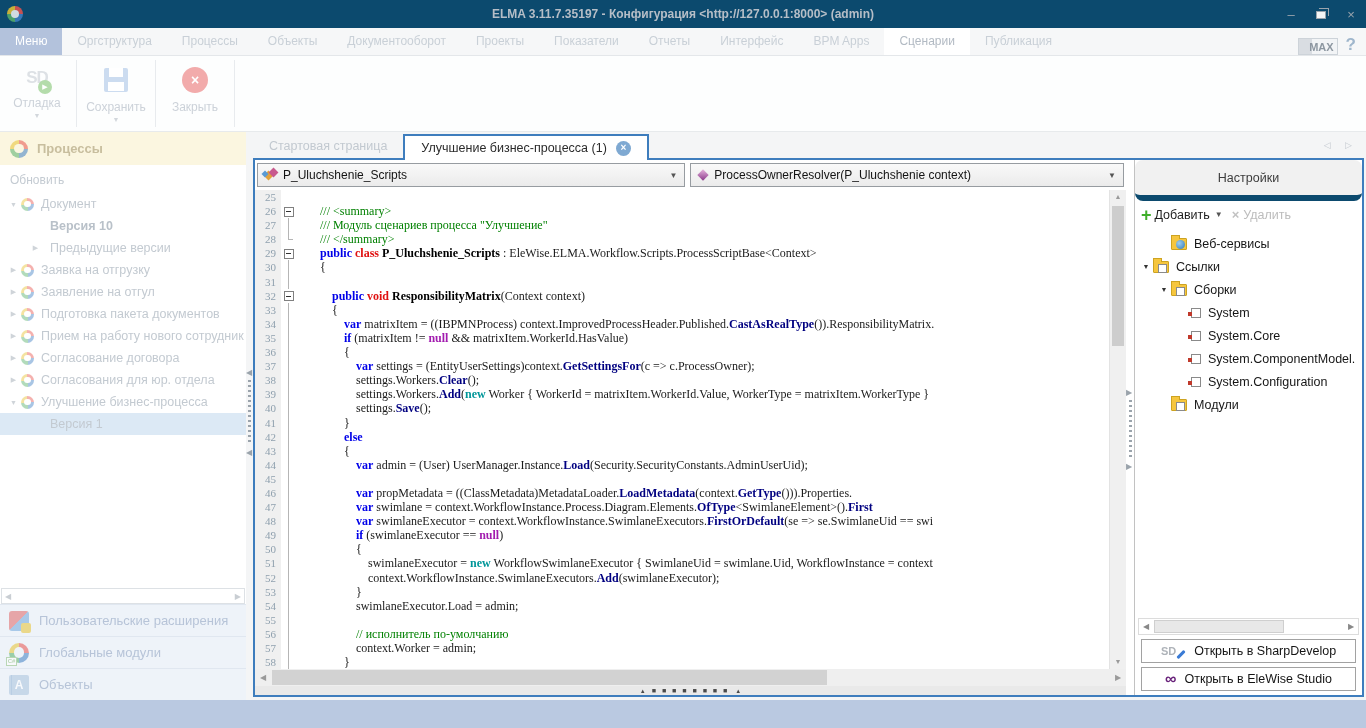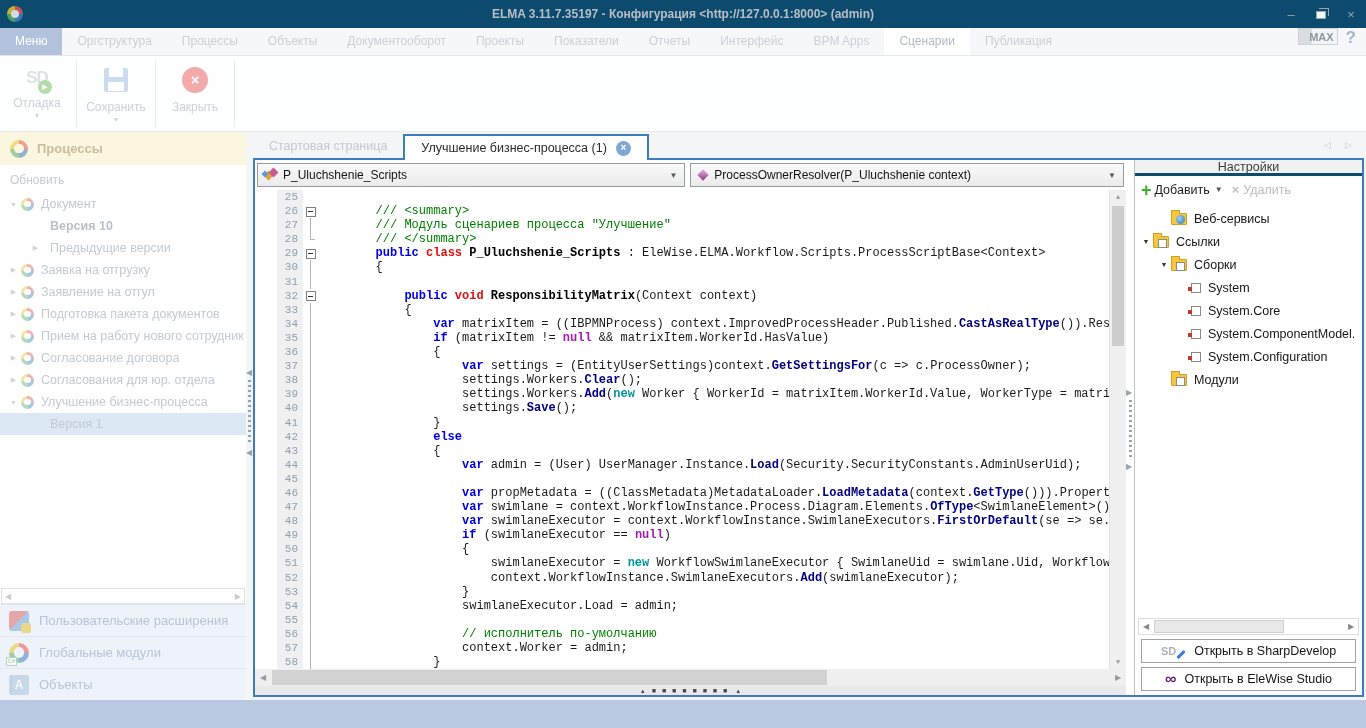--- a/index.html
+++ b/index.html
@@ -16,21 +16,21 @@
   .win-btns{margin-left:auto;display:flex;z-index:2;}
   .win-btn{width:30px;height:22px;display:flex;align-items:center;justify-content:center;color:#9aa4ad;font-size:13px;}
   .restore-glyph{width:10px;height:8px;border:1px solid #9aa4ad;position:relative;background:#f4f5f6;margin-top:2px;}
   .restore-glyph::before{content:"";position:absolute;left:2px;top:-4px;width:9px;height:7px;border:1px solid #9aa4ad;border-bottom:none;border-left:none;}
 
   
   .ribbon-strip{position:absolute;left:0;top:28px;width:100%;height:28px;background:#f6f7f8;border-bottom:1px solid #e4e7ea;display:flex;align-items:stretch;}
   .rtab{padding:0 15px;line-height:27px;font-size:12px;color:#c9d0d7;white-space:nowrap;}
   .rtab.menu{background:#b3c2dc;color:#fff;}
   .rtab.active{background:#fff;color:#b2bac3;}
-  .ribbon-right{margin-left:auto;display:flex;align-items:flex-start;gap:8px;padding-right:10px;}
+  .ribbon-right{margin-left:auto;display:flex;align-items:flex-end;gap:8px;padding-right:10px;}
   .max-badge{width:40px;height:17px;border:1px solid #cdd3d9;background:linear-gradient(90deg,#d9dde2 0 35%,#f2f4f6 35%);font-size:11px;font-weight:bold;color:#8d97a1;display:flex;align-items:center;justify-content:flex-end;padding-right:3px;}
   .help-q{color:#9fb6cc;font-size:17px;font-weight:bold;}
 
   
   .ribbon-bar{position:absolute;left:0;top:56px;width:100%;height:76px;background:#fdfefe;border-bottom:1px solid #e7eaec;display:flex;align-items:stretch;}
   .rb-group{display:flex;align-items:stretch;padding:0 4px;}
   .rb-sep{width:1px;background:#e8ebee;margin:4px 2px;}
   .rb-btn{width:66px;display:flex;flex-direction:column;align-items:center;padding-top:8px;}
   .rb-icon{height:32px;display:flex;align-items:center;justify-content:center;}
   .rb-label{font-size:12px;color:#ccd2d9;margin-top:4px;}
@@ -96,21 +96,21 @@
   .combo{height:24px;border:1px solid #979ca1;background:linear-gradient(#f9f9f9,#ebebeb);display:flex;align-items:center;padding:0 7px;font-size:12px;color:#141414;gap:6px;}
   .combo .caret{margin-left:auto;font-size:8px;color:#555;}
   .combo.left{width:49.4%;}
   .combo.right{flex:1;}
   .class-icon{width:12px;height:12px;position:relative;flex:none;}
   .class-icon::before{content:"";position:absolute;left:0;top:3px;width:7px;height:7px;background:#e2a23c;transform:rotate(45deg);}
   .class-icon::after{content:"";position:absolute;right:0;top:0;width:7px;height:7px;background:#c85a8e;transform:rotate(45deg);box-shadow:-5px 7px 0 -1px #5a9bd4;}
   .method-icon{width:10px;height:10px;background:linear-gradient(135deg,#e5b3dc,#8b3a8b);transform:rotate(45deg) scale(.8);flex:none;}
 
   
-  .code-area{flex:1;position:relative;overflow:hidden;font-family:Liberation Mono, monospace;font-size:12px;margin-left:22px;}
+  .code-area{flex:1;position:relative;overflow:hidden;font-family:Liberation Serif, serif;font-size:12px;}
   .code-body{position:absolute;left:0;top:0;right:17px;bottom:0;overflow:hidden;}
   .cl{height:14.1px;display:flex;align-items:center;white-space:pre;}
   .ln{width:26px;flex:none;text-align:right;padding-right:5px;color:#8fa0ae;background:#f0f0f0;height:100%;line-height:14.1px;font-size:11px;}
   .fold{width:15px;flex:none;position:relative;height:100%;}
   .f-box::before{content:"";position:absolute;left:3px;top:2.5px;width:8px;height:8px;border:1px solid #808080;background:#fff;}
   .f-box::after{content:"";position:absolute;left:5px;top:7px;width:5px;border-top:1px solid #333;}
   .f-line::before{content:"";position:absolute;left:7px;top:0;bottom:0;border-left:1px solid #b5b5b5;}
   .f-end::before{content:"";position:absolute;left:7px;top:0;height:7px;border-left:1px solid #b5b5b5;}
   .f-end::after{content:"";position:absolute;left:7px;top:7px;width:5px;border-top:1px solid #b5b5b5;}
   .ct{flex:1;overflow:hidden;line-height:14.1px;}
@@ -130,21 +130,21 @@
   .code-hscroll .thumb{position:absolute;left:17px;top:1px;bottom:1px;width:555px;background:#d2d2d2;}
   .bottom-handle{height:9px;flex:none;background:#e9e9e9;display:flex;align-items:center;justify-content:center;gap:6px;font-size:6px;color:#4a4a4a;}
   .bottom-handle .dots{letter-spacing:2px;font-size:7px;line-height:5px;}
 
   .rsplit{width:8px;flex:none;position:relative;background:#fff;}
   .rsplit .grip{position:absolute;left:3px;top:240px;height:58px;width:3px;background:repeating-linear-gradient(#9aa3ab 0 2px,transparent 2px 5px);}
   .rsplit .ar{position:absolute;left:0;font-size:8px;color:#9aa3ab;}
 
   
   .right-panel{flex:1;border-left:1px solid #c2c2c2;display:flex;flex-direction:column;background:#fff;min-width:0;}
-  .rp-header{height:16px;flex:none;background:#f1f1f1;border-bottom:3px solid #0c4a6e;display:flex;align-items:center;justify-content:center;font-size:12.5px;color:#3c3c3c;}
+  .rp-header{height:41px;flex:none;background:#f1f1f1;border-bottom:6px solid #0c4a6e;display:flex;align-items:center;justify-content:center;font-size:12.5px;color:#3c3c3c;border-radius:8px;}
   .rp-toolbar{height:27px;flex:none;display:flex;align-items:center;gap:3px;padding-left:6px;font-size:12.5px;}
   .rp-add{display:flex;align-items:center;gap:3px;color:#1e1e1e;}
   .plus{color:#3fae2a;font-size:18px;font-weight:bold;line-height:14px;}
   .rp-caret{font-size:8px;color:#555;margin:0 6px 0 2px;}
   .rp-del{display:flex;align-items:center;gap:4px;color:#bcbcbc;}
   .xgray{color:#c2c2c2;font-weight:bold;font-size:13px;}
   .rtree{flex:1;overflow:hidden;padding-top:4px;}
   .rtree-row{height:23px;display:flex;align-items:center;font-size:12.5px;color:#161616;white-space:nowrap;}
   .rexp{width:14px;text-align:center;font-size:7px;color:#333;flex:none;}
   .ricon{flex:none;margin-right:7px;position:relative;}

